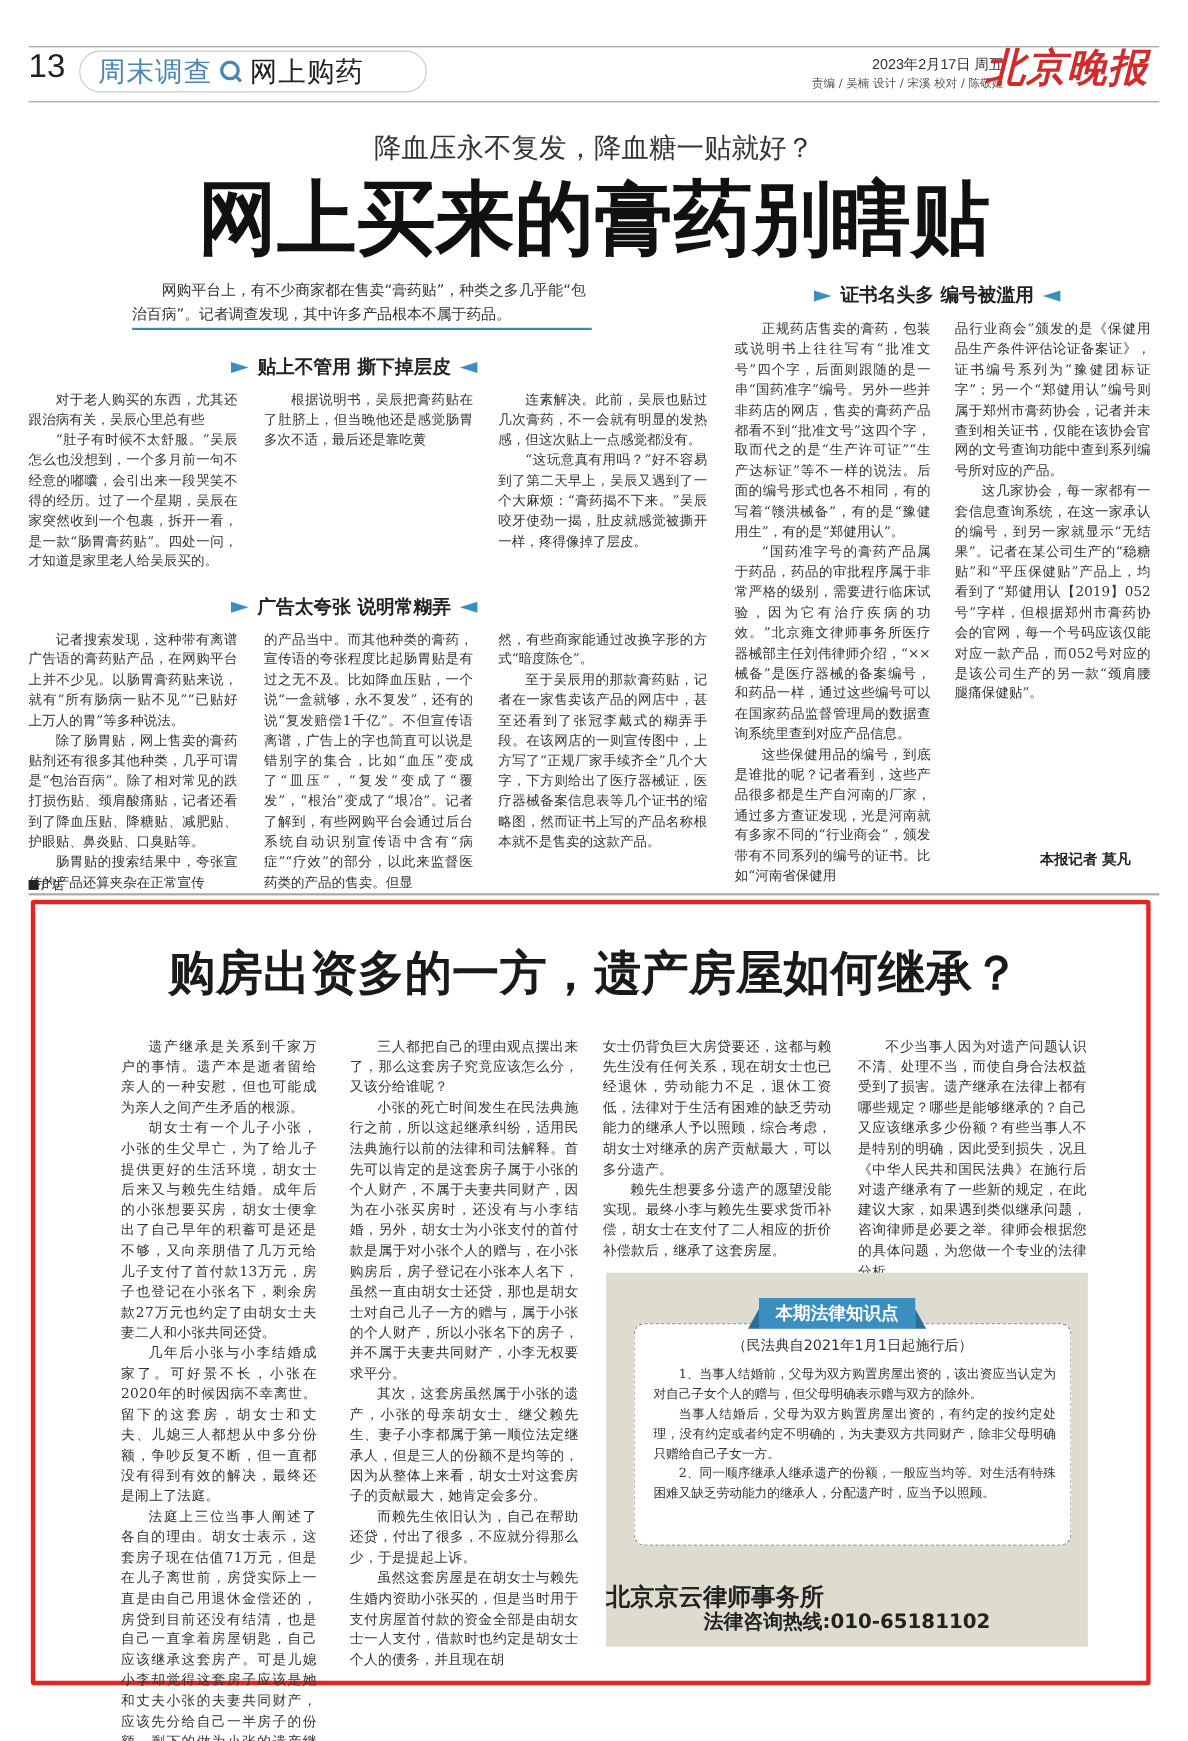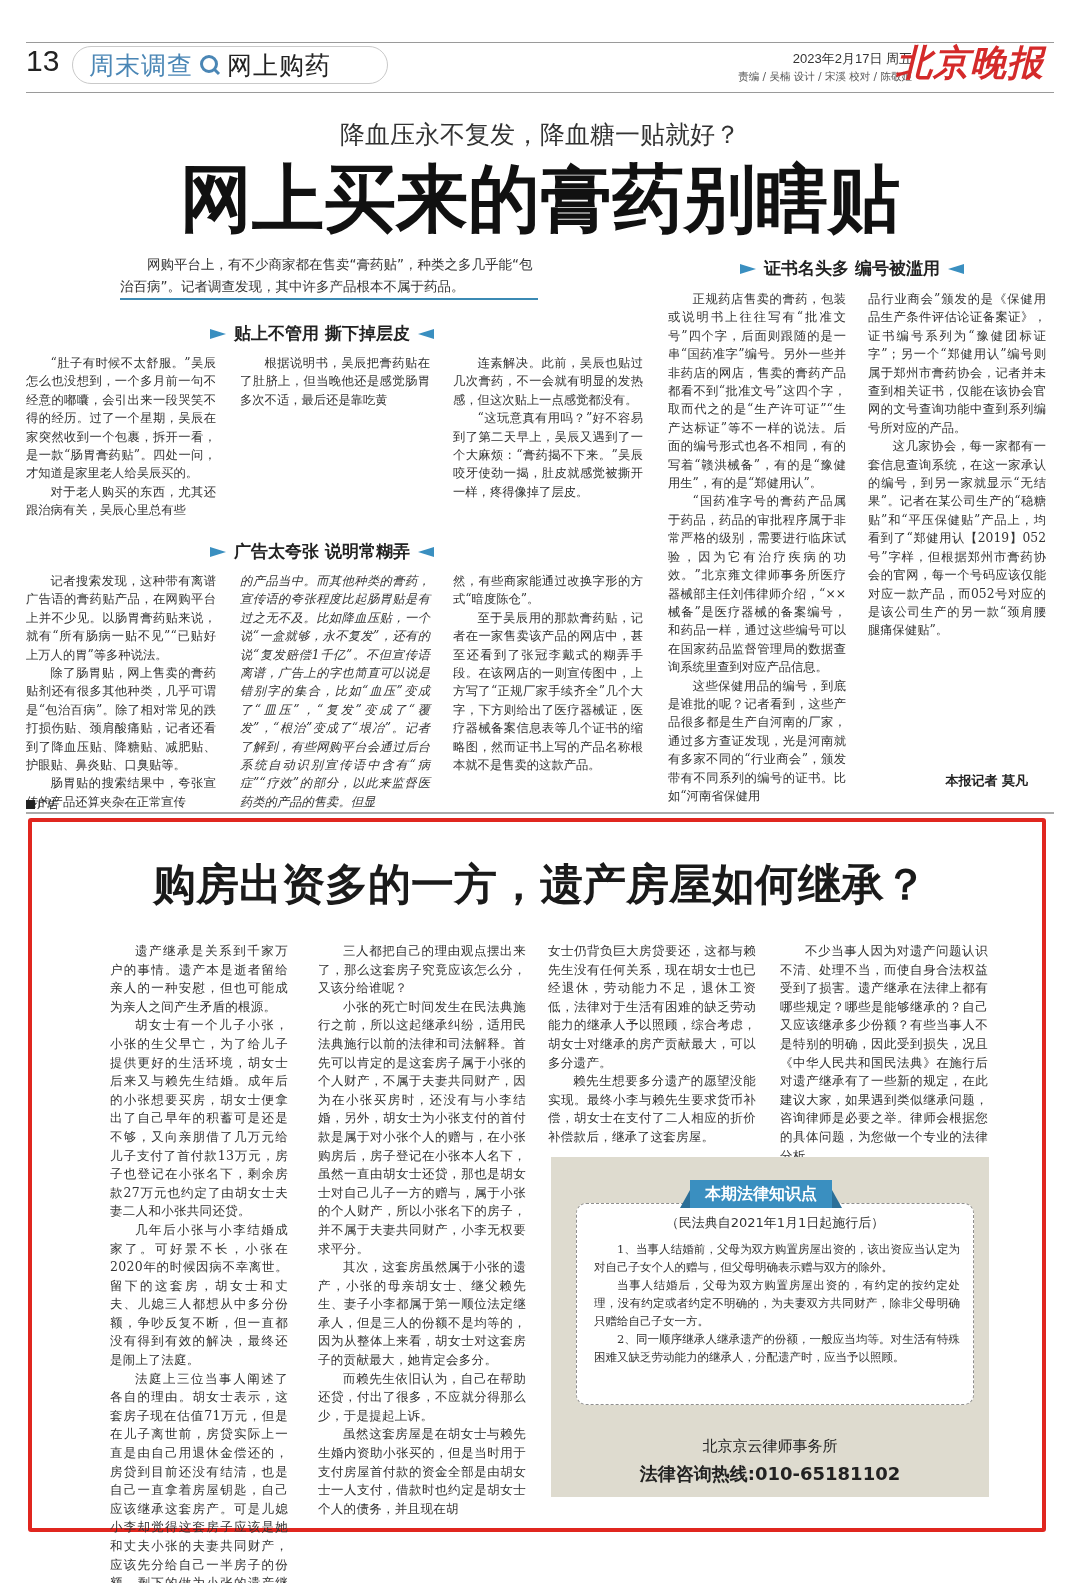--- a/index.html
+++ b/index.html
@@ -43,21 +43,21 @@
   .acol p { text-indent: 2em; }
 
   .law-panel { position: absolute; left: 551px; top: 1157px; width: 438px; height: 340px; background: #dedbcf; }
   .law-card { position: absolute; left: 576px; top: 1203px; width: 398px; height: 202px; background: #fff; border: 1.5px dashed #8e8e8e; border-radius: 10px; }
   .law-tab { position: absolute; left: 690px; top: 1180px; width: 142px; height: 28px; background: #3a8fc0; color: #fff; font-size: 16px; font-weight: bold; text-align: center; line-height: 28px; }
   .law-tab:before { content: ""; position: absolute; left: -10px; top: 10px; border-bottom: 18px solid #2b6f98; border-left: 10px solid transparent; }
   .law-tab:after { content: ""; position: absolute; right: -10px; top: 10px; border-bottom: 18px solid #2b6f98; border-right: 10px solid transparent; }
   .law-sub { position: absolute; left: 576px; width: 398px; top: 1214px; text-align: center; font-size: 13px; color: #333; }
   .law-body { position: absolute; left: 594px; width: 366px; top: 1240px; font-size: 11.5px; line-height: 18px; color: #333; font-family: "DejaVu Serif", serif; text-align: justify; }
   .law-body p { text-indent: 2em; }
-  .firm { position: absolute; left: 551px; width: 438px; top: 1437px; text-align: center; font-size: 15px; font-weight: normal; color: #222; }
+  .firm { position: absolute; left: 551px; width: 438px; top: 1437px; font-size: 22px; font-weight: bold; color: #222; }
   .hotline { position: absolute; left: 551px; width: 438px; top: 1462px; text-align: center; font-size: 18px; font-weight: bold; color: #222; }
 </style>
 </head>
 <body>
 
 <div class="hdr-line" style="top:42px;"></div>
 <div class="hdr-line" style="top:92px;"></div>
 <div class="page-num">13</div>
 <div class="section-pill">
   <span class="sec1">周末调查</span>
@@ -80,43 +80,43 @@
 <div class="lede">网购平台上，有不少商家都在售卖“膏药贴”，种类之多几乎能“包治百病”。记者调查发现，其中许多产品根本不属于药品。</div>
 <div class="lede-rule"></div>
 
 <div class="subhead" style="left:210px; top:322px;">
   <span class="tri-r"></span>
   <span>贴上不管用  撕下掉层皮</span>
   <span class="tri-l"></span>
 </div>
 
 <div class="col" style="left:26px; top:354px; width:190px;">
+  <p>对于老人购买的东西，尤其还跟治病有关，吴辰心里总有些</p>
   <p>“肚子有时候不太舒服。”吴辰怎么也没想到，一个多月前一句不经意的嘟囔，会引出来一段哭笑不得的经历。过了一个星期，吴辰在家突然收到一个包裹，拆开一看，是一款“肠胃膏药贴”。四处一问，才知道是家里老人给吴辰买的。</p>
-  <p>对于老人购买的东西，尤其还跟治病有关，吴辰心里总有些</p>
 </div>
 <div class="col" style="left:240px; top:354px; width:190px;">
   <p>根据说明书，吴辰把膏药贴在了肚脐上，但当晚他还是感觉肠胃多次不适，最后还是靠吃黄</p>
 </div>
 <div class="col" style="left:453px; top:354px; width:190px;">
   <p>连素解决。此前，吴辰也贴过几次膏药，不一会就有明显的发热感，但这次贴上一点感觉都没有。</p>
   <p>“这玩意真有用吗？”好不容易到了第二天早上，吴辰又遇到了一个大麻烦：“膏药揭不下来。”吴辰咬牙使劲一揭，肚皮就感觉被撕开一样，疼得像掉了层皮。</p>
 </div>
 
 <div class="subhead" style="left:210px; top:540px;">
   <span class="tri-r"></span>
   <span>广告太夸张  说明常糊弄</span>
   <span class="tri-l"></span>
 </div>
 
 <div class="col" style="left:26px; top:572px; width:190px;">
   <p>记者搜索发现，这种带有离谱广告语的膏药贴产品，在网购平台上并不少见。以肠胃膏药贴来说，就有“所有肠病一贴不见”“已贴好上万人的胃”等多种说法。</p>
   <p>除了肠胃贴，网上售卖的膏药贴剂还有很多其他种类，几乎可谓是“包治百病”。除了相对常见的跌打损伤贴、颈肩酸痛贴，记者还看到了降血压贴、降糖贴、减肥贴、护眼贴、鼻炎贴、口臭贴等。</p>
   <p>肠胃贴的搜索结果中，夸张宣传的产品还算夹杂在正常宣传</p>
 </div>
-<div class="col" style="left:240px; top:572px; width:190px;font-style:italic;">
+<div class="col" style="left:240px; top:572px; width:190px;">
   <p style="text-indent:0">的产品当中。而其他种类的膏药，宣传语的夸张程度比起肠胃贴是有过之无不及。比如降血压贴，一个说“一盒就够，永不复发”，还有的说“复发赔偿1千亿”。不但宣传语离谱，广告上的字也简直可以说是错别字的集合，比如“血压”变成了“皿压”，“复发”变成了“覆发”，“根治”变成了“垠冶”。记者了解到，有些网购平台会通过后台系统自动识别宣传语中含有“病症”“疗效”的部分，以此来监督医药类的产品的售卖。但显</p>
 </div>
 <div class="col" style="left:453px; top:572px; width:190px;">
   <p style="text-indent:0">然，有些商家能通过改换字形的方式“暗度陈仓”。</p>
   <p>至于吴辰用的那款膏药贴，记者在一家售卖该产品的网店中，甚至还看到了张冠李戴式的糊弄手段。在该网店的一则宣传图中，上方写了“正规厂家手续齐全”几个大字，下方则给出了医疗器械证，医疗器械备案信息表等几个证书的缩略图，然而证书上写的产品名称根本就不是售卖的这款产品。</p>
 </div>
 
 <div class="subhead" style="left:740px; top:257px;">
   <span class="tri-r"></span>
   <span>证书名头多  编号被滥用</span>

